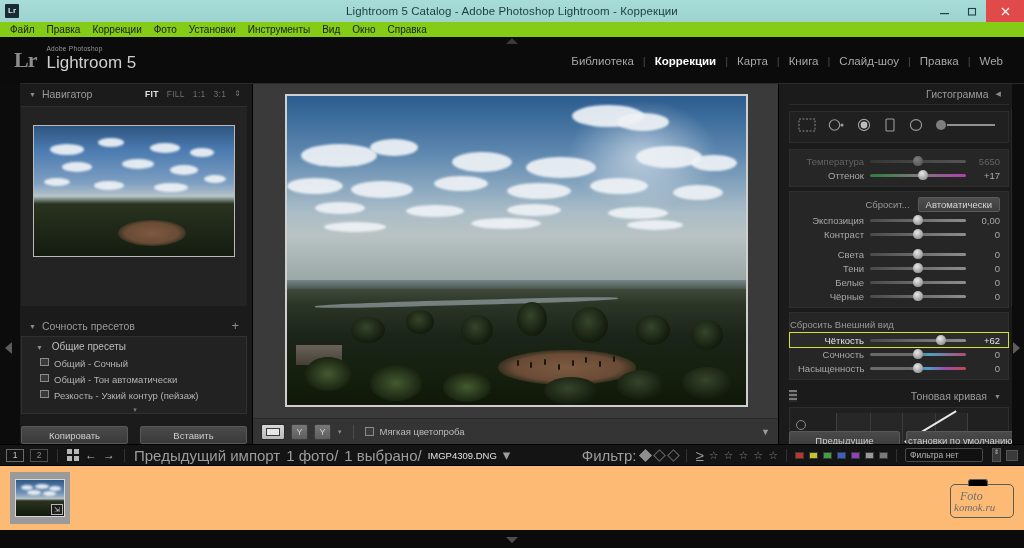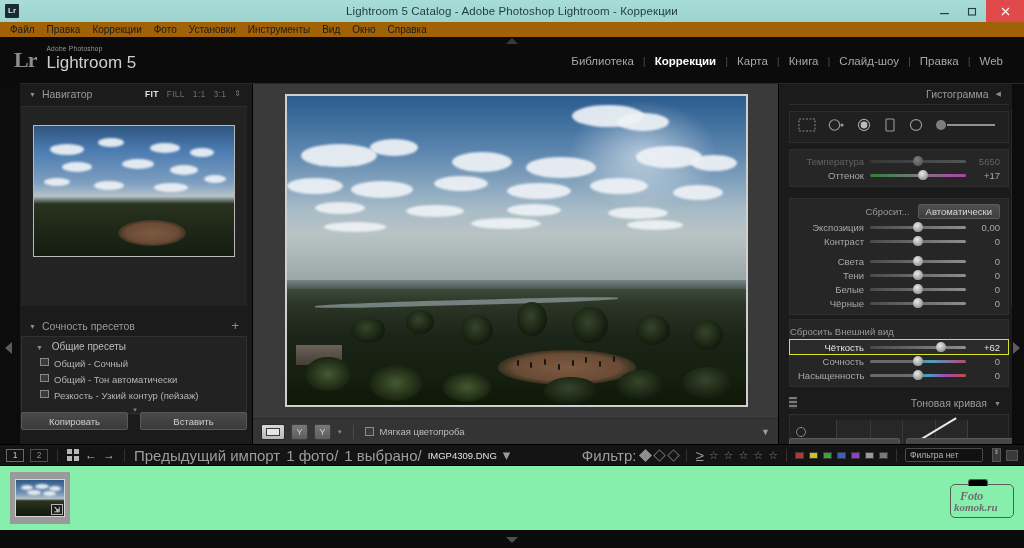--- a/index.html
+++ b/index.html
@@ -30,21 +30,21 @@
   .tb-btn {
     width:28px; height:22px; display:flex; align-items:center; justify-content:center;
     color:#204045; font-size:12px;
   }
   .tb-btn.close { background:#e04a4a; color:#fff; width:38px; }
   .tb-btn svg { display:block; }
 
   
   .menubar {
     position:absolute; left:0; top:22px; width:1024px; height:15px;
-    background:#a16207; display:flex; align-items:flex-start; padding-left:4px;
+    background:#84cc16; display:flex; align-items:flex-start; padding-left:4px;
   }
   .menu-item { font-size:10px; color:#1a1a1a; padding:0 6px; line-height:15px; white-space:nowrap; }
 
   
   .header {
     position:absolute; left:0; top:37px; width:1024px; height:47px;
     background:#0b0b0b;
   }
   .identity { position:absolute; left:14px; top:8px; display:flex; align-items:flex-end; }
   .lr-mark {
@@ -130,21 +130,21 @@
   .pre-item .pic {
     position:absolute; left:18px; top:3px; width:9px; height:8px;
     border:1px solid #8a8a8a; background:#3a3a3a;
   }
   .pre-scroll {
     position:absolute; left:0; bottom:0; width:226px; text-align:center;
     font-size:7px; color:#7b7b7b; line-height:7px;
   }
 
   
-  .cp-bar { position:absolute; left:21px; bottom:14px; width:226px; display:flex; gap:12px; }
+  .cp-bar { position:absolute; left:21px; bottom:0; width:226px; display:flex; gap:12px; }
   .cp-btn {
     flex:1; height:18px; background:linear-gradient(#4a4a4a,#3a3a3a);
     border:1px solid #585858; border-radius:2px;
     font-size:9.5px; color:#cfcfcf; display:flex; align-items:center; justify-content:center;
   }
 
   
   .photo-frame {
     position:absolute; left:32px; top:10px; width:463px; height:313px;
     border:2px solid #cfcfcf; background:#111;
@@ -304,21 +304,21 @@
   .filt-sel {
     height:14px; min-width:78px; background:#111; border:1px solid #4a4a4a; border-radius:2px;
     font-size:8.5px; color:#b6b6b6; display:flex; align-items:center; padding:0 4px;
   }
   .filt-spin { width:9px; height:14px; background:#3a3a3a; border:1px solid #555;
                margin-left:4px; font-size:6px; color:#c0c0c0; text-align:center; line-height:6px; }
   .filt-end { width:12px; height:11px; background:#3a3a3a; border:1px solid #555; }
 
   
   .filmstrip {
-    position:absolute; left:0; top:466px; width:1024px; height:64px; background:#86efac;font-weight:bold;
+    position:absolute; left:0; top:466px; width:1024px; height:64px; background:#fdba74;
   }
   .fs-thumb-cell {
     position:absolute; left:10px; top:6px; width:60px; height:52px; background:#9a9a9a;
     display:flex; align-items:center; justify-content:center;
   }
   .fs-thumb {
     width:50px; height:38px; border:1px solid #d6d6d6; position:relative; overflow:hidden;
     background: linear-gradient(180deg,#2f5a88 0%, #6c8fb5 35%, #b3c0c6 52%, #2b331f 58%, #10180a 100%);
   }
   .fs-badge {
@@ -612,21 +612,21 @@
         </div>
         <div class="srow">
           <span class="lab">Оттенок</span>
           <span class="track tint">
             <span class="knob" style="left:55%;"></span>
           </span>
           <span class="val">+17</span>
         </div>
       </div>
 
-      <div class="slider-block" style="margin-top:11px;">
+      <div class="slider-block" style="margin-top:4px;">
         <div class="reset-row">
           <span class="reset-lab">Сбросит...</span>
           <span class="auto-btn">Автоматически</span>
         </div>
         <div class="srow">
           <span class="lab">Экспозиция</span>
           <span class="track">
             <span class="knob" style="left:50%;"></span>
           </span>
           <span class="val">0,00</span>

